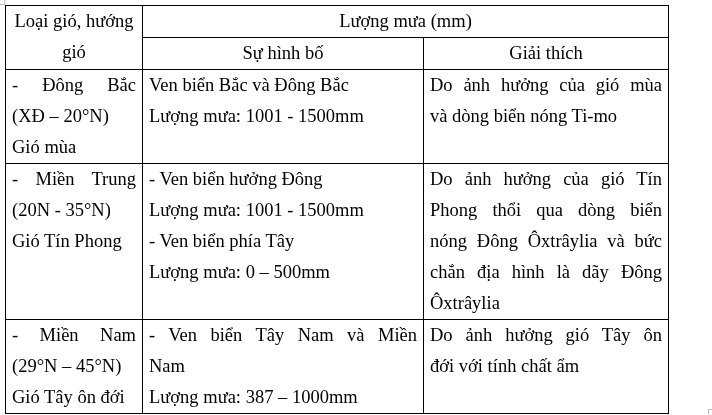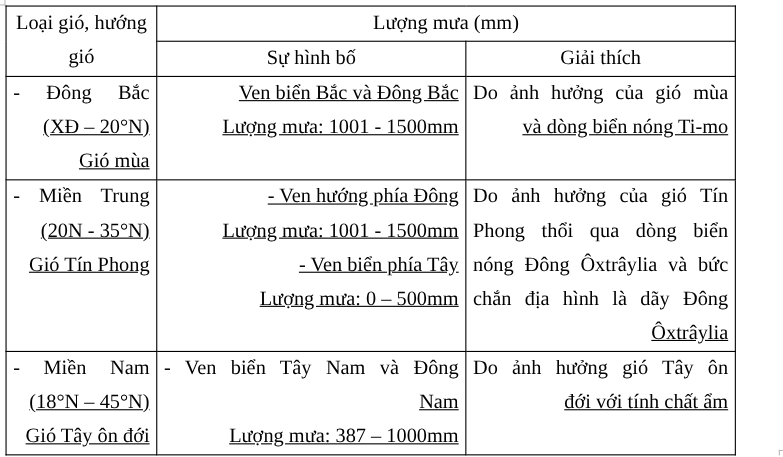--- a/index.html
+++ b/index.html
@@ -48,21 +48,21 @@
       padding: 0 6px 0 6px;
       vertical-align: top;
       overflow: hidden;
     }
     .c1 { width: 137px; }
     .c2 { width: 281px; }
     .c3 { width: 245px; }
     .center { text-align: center; }
     .line { display: block; white-space: nowrap; }
     .jline { display: block; text-align: justify; text-align-last: justify; white-space: normal; }
-    .lline { display: block; text-align: right; white-space: nowrap; text-decoration: underline; }
+    .lline { display: block; text-align: left; white-space: nowrap; }
     tr.h1 td { height: 30px; }
     tr.h2 td { height: 30px; }
     tr.r1 td { height: 91px; }
     tr.r2 td { height: 155px; }
     tr.r3 td { height: 92px; }
   </style>
 </head>
 <body>
 
 <div class="corner-mark"></div>
@@ -103,42 +103,42 @@
     </td>
   </tr>
 
   <tr class="r2">
     <td>
       <span class="jline">- Miền Trung</span>
       <span class="lline">(20N - 35°N)</span>
       <span class="lline">Gió Tín Phong</span>
     </td>
     <td>
-      <span class="lline">- Ven hướng phía Đông</span>
+      <span class="lline">- Ven biển hưởng Đông</span>
       <span class="lline">Lượng mưa: 1001 - 1500mm</span>
       <span class="lline">- Ven biển phía Tây</span>
       <span class="lline">Lượng mưa: 0 – 500mm</span>
     </td>
     <td>
       <span class="jline">Do ảnh hưởng của gió Tín</span>
       <span class="jline">Phong thổi qua dòng biển</span>
       <span class="jline">nóng Đông Ôxtrâylia và bức</span>
       <span class="jline">chắn địa hình là dãy Đông</span>
       <span class="lline">Ôxtrâylia</span>
     </td>
   </tr>
 
   <tr class="r3">
     <td>
       <span class="jline">- Miền Nam</span>
-      <span class="lline">(18°N – 45°N)</span>
+      <span class="lline">(29°N – 45°N)</span>
       <span class="lline">Gió Tây ôn đới</span>
     </td>
     <td>
-      <span class="jline">- Ven biển Tây Nam và Đông</span>
+      <span class="jline">- Ven biển Tây Nam và Miền</span>
       <span class="lline">Nam</span>
       <span class="lline">Lượng mưa: 387 – 1000mm</span>
     </td>
     <td>
       <span class="jline">Do ảnh hưởng gió Tây ôn</span>
       <span class="lline">đới với tính chất ẩm</span>
     </td>
   </tr>
 </tbody>
   </table>

